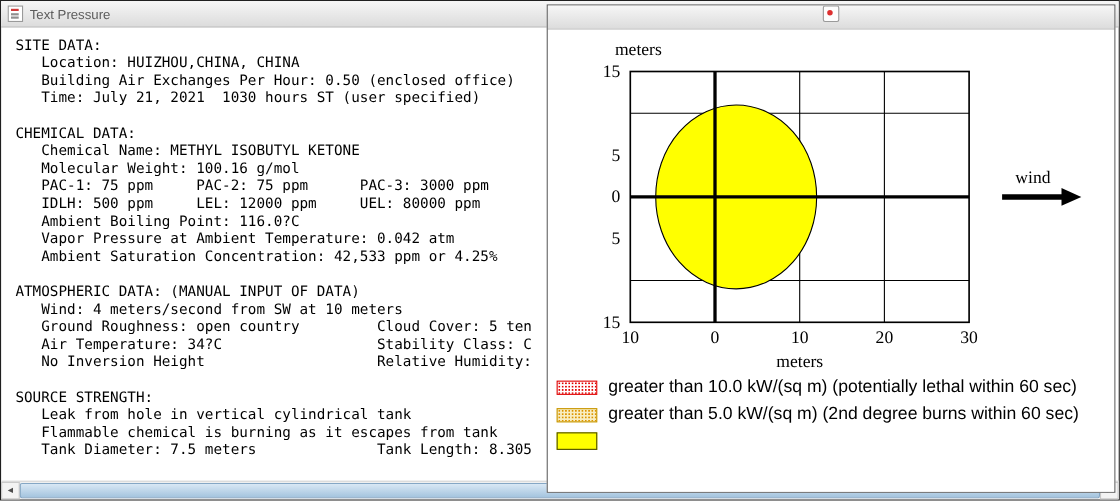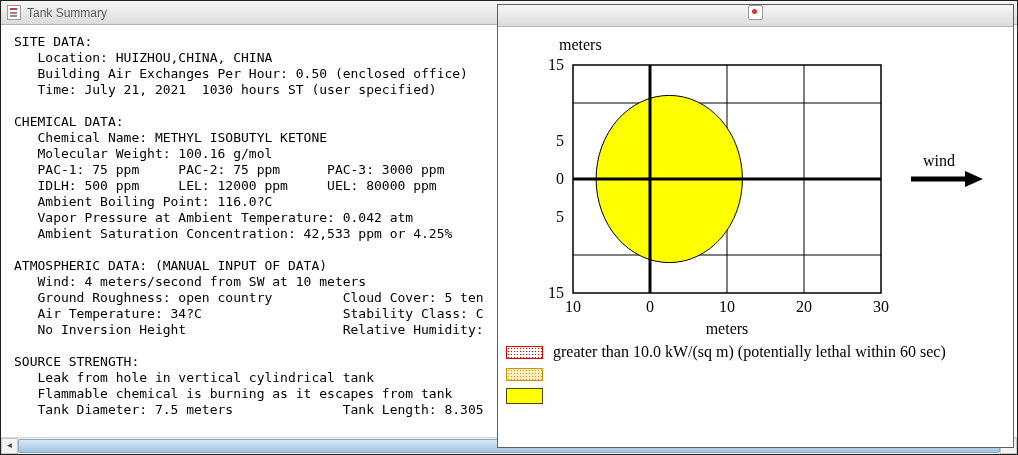--- a/index.html
+++ b/index.html
@@ -63,41 +63,41 @@
   .glyph-close { font-size:11px; font-weight:bold; color:#2e2e2e; line-height:1; }
 
   .chart-area { position:relative; height:421px; overflow:hidden; background:#fff; }
   .chart-area svg { display:block; }
   svg .tick, svg .axis-title {
     font-family:"Liberation Serif", serif; font-size:16px; fill:#000;
   }
 
   .legend { margin:4px 0 0 8px; }
   .legend-row { display:flex; align-items:center; margin-bottom:7px; white-space:nowrap; }
-  .legend-label { font-family:Liberation Serif, serif; font-size:16px; color:#000; }
+  .legend-label { font-family:Liberation Sans, sans-serif; font-size:16px; color:#000; }
   .swatch { width:37px; height:13px; display:inline-block; margin-right:10px; flex:none; box-sizing:border-box; }
   .swatch-red {
     border:1px solid #e00000; background-color:#fff;
     background-image:radial-gradient(#e00000 0.7px, rgba(0,0,0,0) 0.8px);
     background-size:3px 3px;
   }
   .swatch-orange {
     border:1px solid #c89600; background-color:#f8eec2;
     background-image:radial-gradient(#dd9400 0.7px, rgba(0,0,0,0) 0.8px);
     background-size:3px 3px;
   }
   .swatch-yellow { border:1px solid #4a4a00; background:#ffff00; height:16px; }
 </style>
 </head>
 <body>
 
 <div class="window left-window">
   <div class="titlebar">
     <span class="page-icon"></span>
-    <span class="title-text">Tank Summary</span>
+    <span class="title-text">Text Pressure</span>
   </div>
   <pre class="summary-text">SITE DATA:
    Location: HUIZHOU,CHINA, CHINA
    Building Air Exchanges Per Hour: 0.50 (enclosed office)
    Time: July 21, 2021  1030 hours ST (user specified)
 
 CHEMICAL DATA:
    Chemical Name: METHYL ISOBUTYL KETONE
    Molecular Weight: 100.16 g/mol
    PAC-1: 75 ppm     PAC-2: 75 ppm      PAC-3: 3000 ppm
@@ -171,19 +171,20 @@
         <text x="441" y="139" text-anchor="middle" class="axis-title">wind</text>
       </svg>
 
     <div class="legend">
       <div class="legend-row">
         <span class="swatch swatch-red"></span>
         <span class="legend-label">greater than 10.0 kW/(sq m) (potentially lethal within 60 sec)</span>
       </div>
       <div class="legend-row">
         <span class="swatch swatch-orange"></span>
+        <span class="legend-label">greater than 5.0 kW/(sq m) (2nd degree burns within 60 sec)</span>
       </div>
       <div class="legend-row">
         <span class="swatch swatch-yellow"></span>
       </div>
     </div>
   </div>
 </div>
 
 </body></html>

